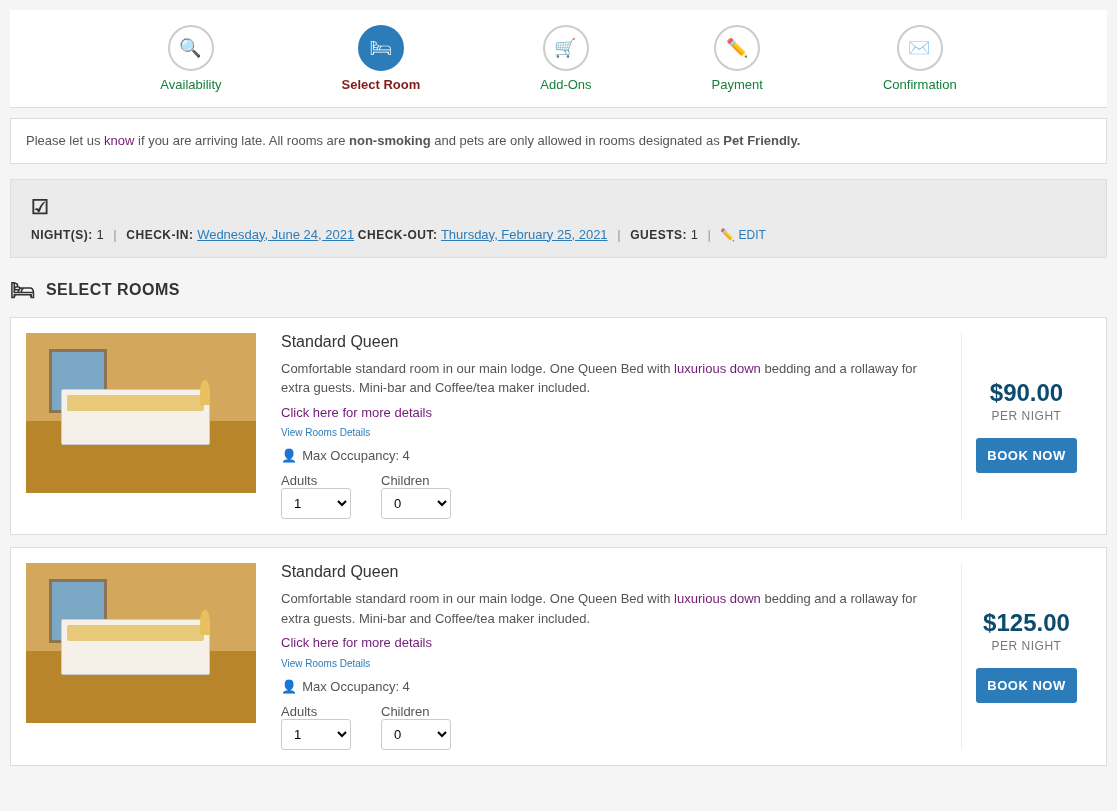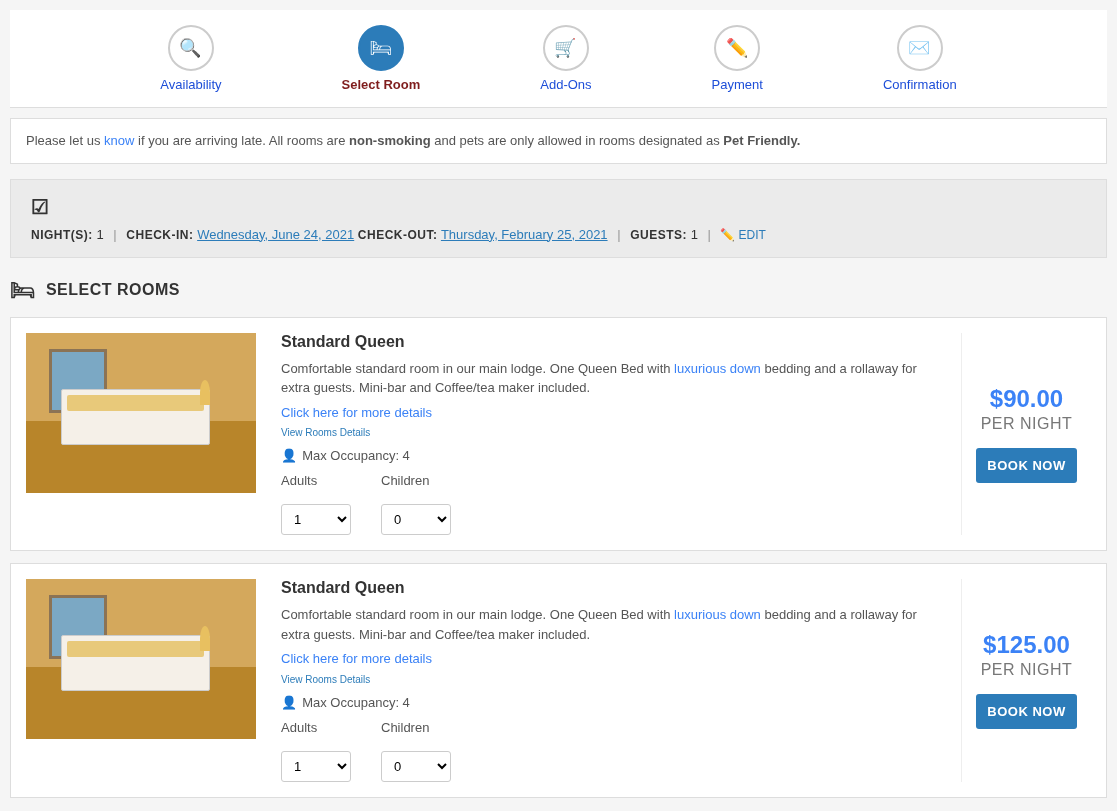--- a/index.html
+++ b/index.html
@@ -51,41 +51,41 @@
     }
 
     .step-icon.active {
       background: #2c7cb9;
       border-color: #2c7cb9;
       color: #fff;
     }
 
     .step-label {
       font-size: 13px;
-      color: #1d4ed8;
+      color: #15803d;
     }
 
     .step-label.active {
       color: #7f1d1d;
       font-weight: bold;
     }
 
     
     .notice-bar {
       background: #fff;
       border: 1px solid #ddd;
       padding: 12px 15px;
       margin-bottom: 15px;
       font-size: 13px;
       color: #555;
       line-height: 1.5;
     }
 
     .notice-bar a, .link-blue {
-      color: #3b82f6;
+      color: #701a75;
       text-decoration: none;
     }
 
     
     .booking-summary {
       background: #ebebeb;
       border: 1px solid #ddd;
       padding: 15px 20px;
       margin-bottom: 20px;
     }
@@ -235,21 +235,21 @@
       border: 3px solid #8b7355;
     }
 
     .room-info {
       flex: 1;
       padding: 0 10px;
     }
 
     .room-name {
       font-size: 16px;
-      font-weight: bold;
+      font-weight: normal;
       color: #333;
       margin-bottom: 8px;
     }
 
     .room-desc {
       font-size: 13px;
       color: #555;
       line-height: 1.5;
       margin-bottom: 5px;
     }
@@ -276,21 +276,21 @@
 
     .guest-selects {
       display: flex;
       gap: 30px;
       margin-top: 8px;
     }
 
     .guest-select-group {
       display: flex;
       flex-direction: column;
-      gap: 16px;
+      gap: 0;
     }
 
     .guest-select-group label {
       font-size: 13px;
       color: #555;
     }
 
     .guest-select-group select {
       width: 70px;
       padding: 6px 8px;
@@ -308,26 +308,26 @@
       align-items: center;
       justify-content: center;
       min-width: 130px;
       padding: 10px;
       border-left: 1px solid #eee;
     }
 
     .price {
       font-size: 24px;
       font-weight: bold;
-      color: #3b82f6;
+      color: #0c4a6e;
       margin-bottom: 2px;
     }
 
     .per-night {
-      font-size: 16px;
+      font-size: 12px;
       color: #777;
       text-transform: uppercase;
       letter-spacing: 0.5px;
       margin-bottom: 15px;
     }
 
     .book-now-btn {
       background: #2c7cb9;
       color: #fff;
       border: none;

